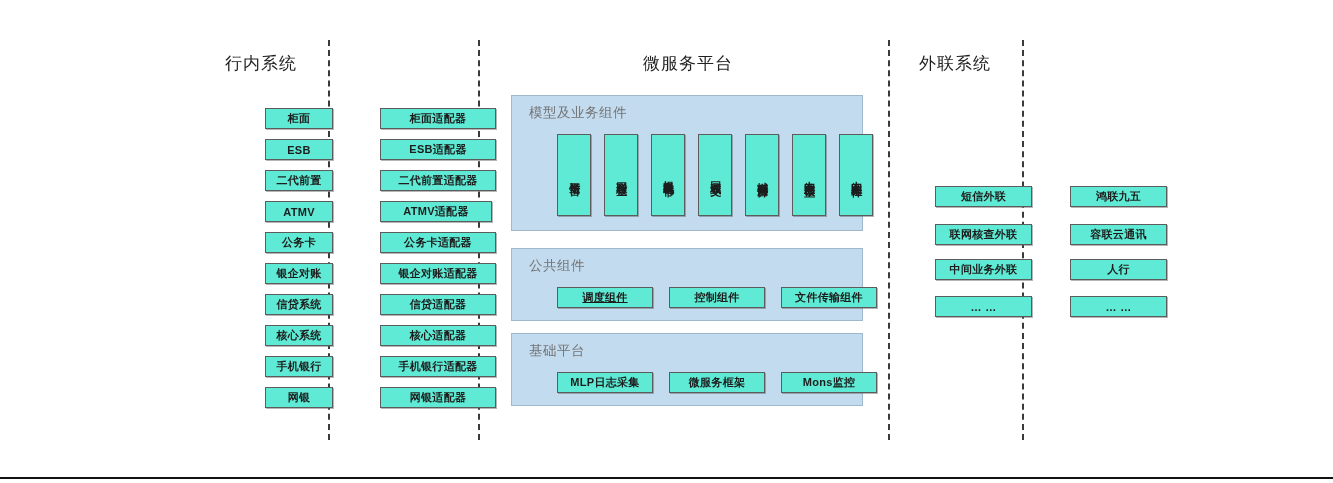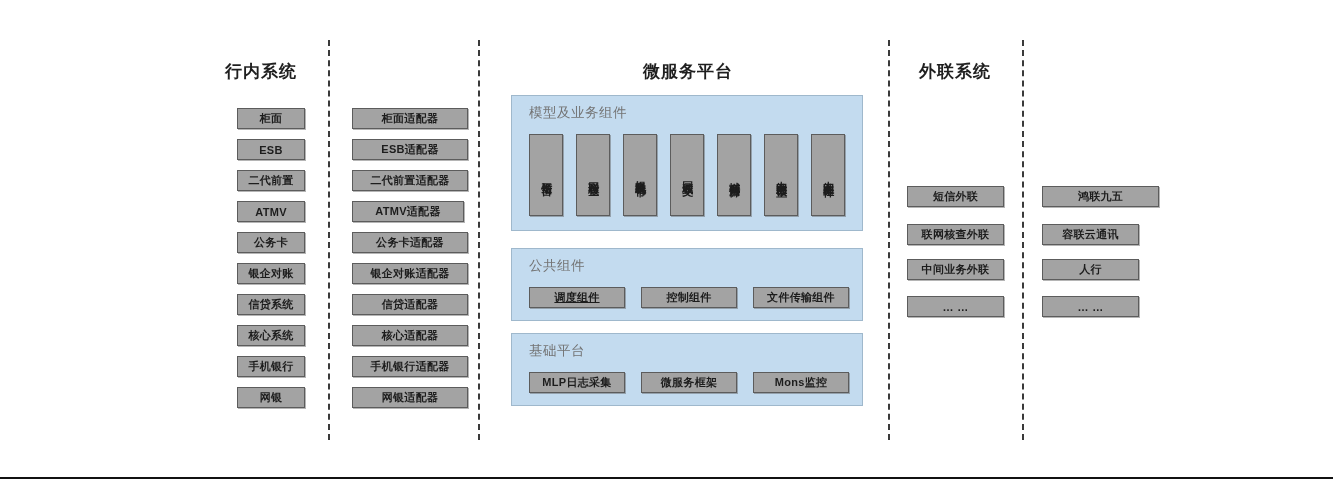--- a/index.html
+++ b/index.html
@@ -35,42 +35,42 @@
     position: absolute;
     width: 0;
     border-left: 2px dashed #3a3a3a;
   }
 
   
   .col-title {
     position: absolute;
     text-align: center;
     font-size: 17px;
-    font-weight: bold;
+    font-weight: normal;
     color: #1f1f1f;
     letter-spacing: 1px;
     white-space: nowrap;
-    margin-top: 8px;
   }
 
   
   .node {
     position: absolute;
     box-sizing: border-box;
-    background: #a3a3a3;
+    background: #5eead4;
     border: 1px solid #5c5c5c;
     box-shadow: 1px 1px 0 rgba(90,90,90,0.45);
     display: flex;
     align-items: center;
     justify-content: center;
     font-size: 11px;
     font-weight: bold;
     color: #1d1d1d;
     white-space: nowrap;
     letter-spacing: 0.3px;
+    margin-left: 28px;
   }
 
   
   .panel {
     position: absolute;
     box-sizing: border-box;
     background: #c3dbef;
     border: 1px solid #9fb8cc;
   }
   .panel-title {
@@ -156,20 +156,20 @@
 
   <div class="node" style="left:529px; top:372px; width:96px; height:21px;">MLP日志采集</div>
   <div class="node" style="left:641px; top:372px; width:96px; height:21px;">微服务框架</div>
   <div class="node" style="left:753px; top:372px; width:96px; height:21px;">Mons监控</div>
 
   <div class="node" style="left:907px; top:186px; width:97px; height:21px;">短信外联</div>
   <div class="node" style="left:907px; top:224px; width:97px; height:21px;">联网核查外联</div>
   <div class="node" style="left:907px; top:259px; width:97px; height:21px;">中间业务外联</div>
   <div class="node" style="left:907px; top:296px; width:97px; height:21px;">… …</div>
 
-  <div class="node" style="left:1042px; top:186px; width:117px; height:21px;">鸿联九五</div>
+  <div class="node" style="left:1042px; top:186px; width:97px; height:21px;">鸿联九五</div>
   <div class="node" style="left:1042px; top:224px; width:97px; height:21px;">容联云通讯</div>
   <div class="node" style="left:1042px; top:259px; width:97px; height:21px;">人行</div>
   <div class="node" style="left:1042px; top:296px; width:97px; height:21px;">… …</div>
 
   <div class="page-rule" style="top:477px;"></div>
 
 </div>
 
 </body></html>

